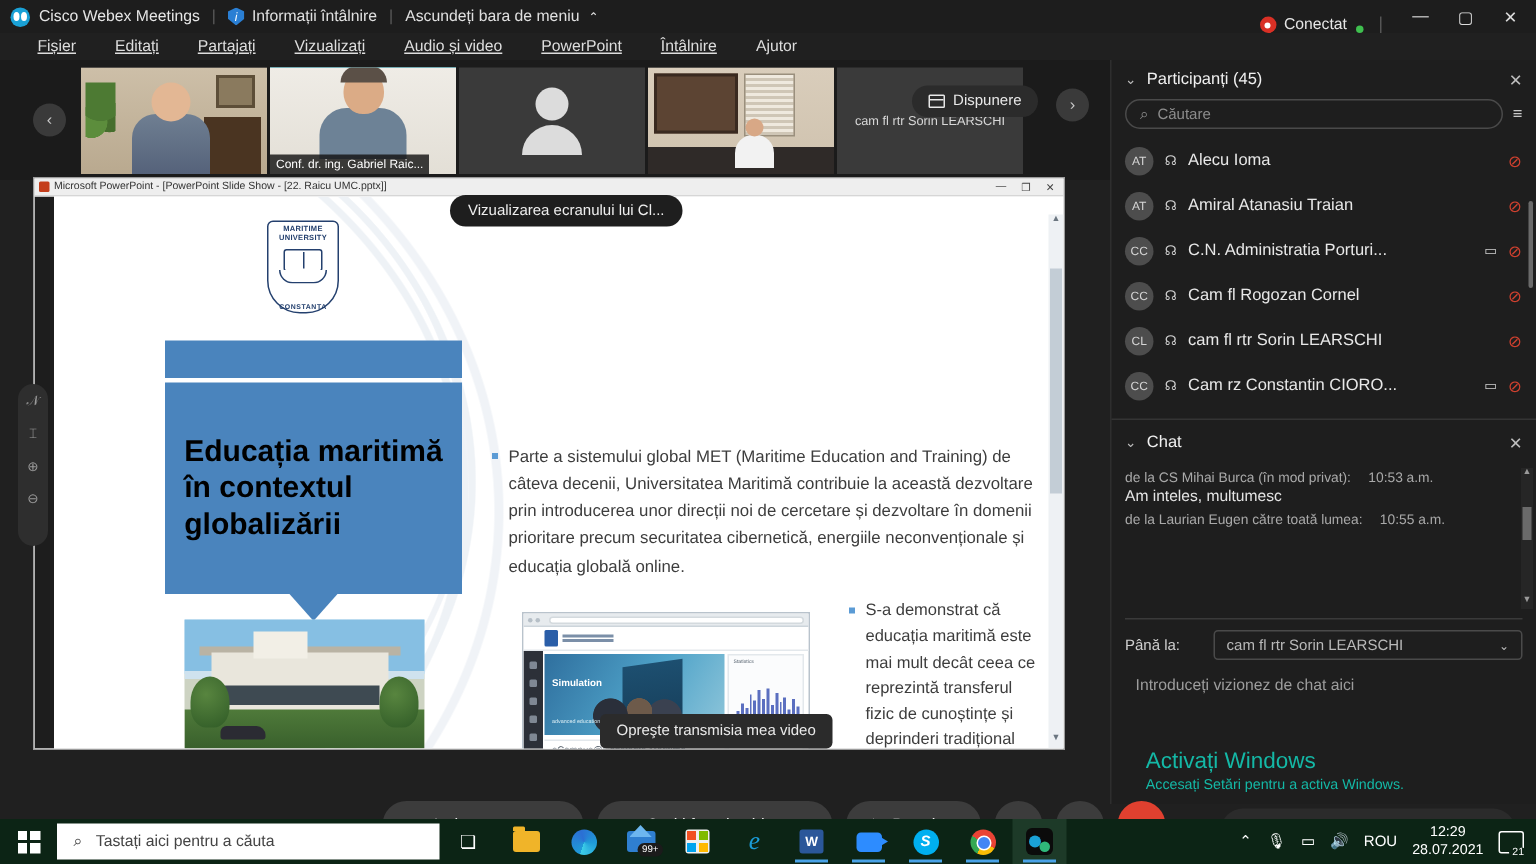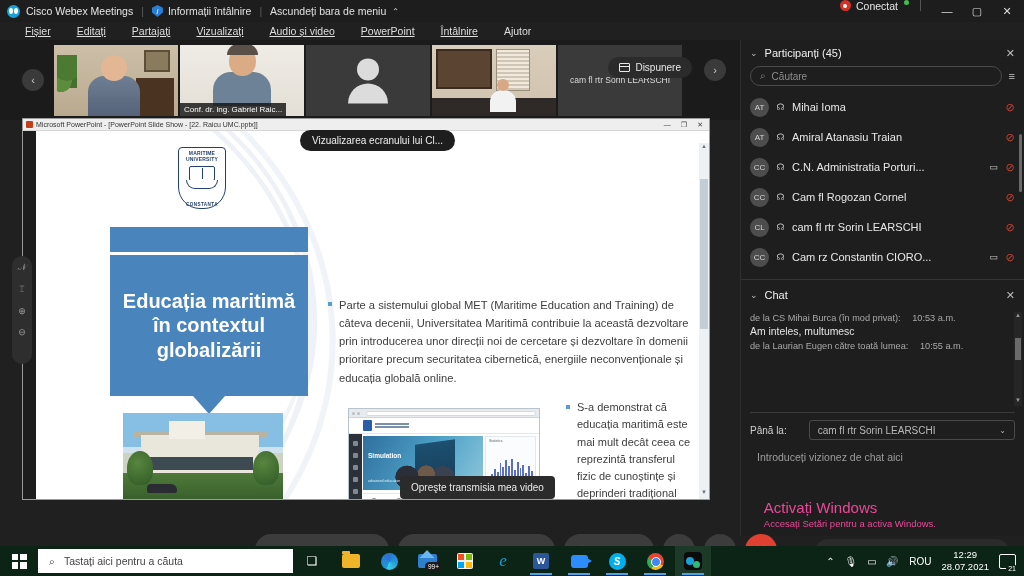--- a/index.html
+++ b/index.html
@@ -31,21 +31,21 @@
     width: 11px; height: 12px; margin-right: 5px; flex:none;
     background:#2a7fd4;
     clip-path: polygon(50% 0,100% 22%,100% 62%,50% 100%,0 62%,0 22%);
     position: relative;
   }
   .info-shield::after{
     content:"i"; position:absolute; inset:0; color:#fff; font-size:8px;
     font-style:italic; display:flex; align-items:center; justify-content:center;
   }
   .tb-item { display:flex; align-items:center; color:#e0e0e0; }
-  .tb-right { margin-left:auto; display:flex; align-items:flex-start; height:22px; }
+  .tb-right { margin-left:auto; display:flex; align-items:flex-end; height:22px; }
   .conn-dot-outer {
     width:11px;height:11px;border-radius:50%;background:#d93025;
     display:flex;align-items:center;justify-content:center;margin-right:5px;
   }
   .conn-dot-outer::after{content:"";width:4px;height:4px;border-radius:50%;background:#fff;}
   .green-dot{width:5px;height:5px;border-radius:50%;background:#3fbf4f;margin-left:6px;}
   .tb-div { width:1px;height:11px;background:#555; margin:0 11px; }
   .wbtn { width:30px;height:22px;display:flex;align-items:center;justify-content:center;
           color:#dcdcdc;font-size:11px; }
   .wbtn:last-child{ margin-right:2px; }
@@ -166,21 +166,21 @@
   .uni-boat{ position:absolute; left:1px; bottom:1px; width:32px; height:9px;
              border:1.4px solid #24406e; border-top:0; border-radius:0 0 16px 16px; background:#fff; }
   .uni-bot{
     position:absolute; left:4px; right:4px; bottom:2.5px; text-align:center;
     color:#24406e; font-size:4.6px; font-weight:bold; letter-spacing:.4px;
   }
   
   .callout-top{ position:absolute; left:87px; top:96px; width:198px; height:25px; background:#4a84bd; }
   .callout-box{ position:absolute; left:87px; top:124px; width:198px; height:141px; background:#4a84bd;
                 display:flex; align-items:center; justify-content:center; }
-  .callout-title{ color:#ffffff; font-size:20px; font-weight:bold; text-align:center; line-height:1.22; }
+  .callout-title{ color:#000000; font-size:20px; font-weight:bold; text-align:left; line-height:1.22; }
   .callout-tail{
     position:absolute; left:170px; top:265px; width:0;height:0;
     border-left:16px solid transparent; border-right:16px solid transparent; border-top:18px solid #4a84bd;
   }
   
   .building{ position:absolute; left:100px; top:282px; width:160px; height:86px; overflow:hidden;
              background:linear-gradient(#9ccbe8 0 42%, #cdd3c2 42% 100%); }
   .b-sky{ position:absolute; inset:0; background:linear-gradient(#86bfe3 0 40%,#cfe2ee 40% 46%,transparent 46%); }
   .b-block{ position:absolute; left:18px; top:22px; width:118px; height:40px; background:#e9e6dc; }
   .b-block::after{ content:""; position:absolute; left:6px; top:22px; right:6px; height:13px; background:#3e4a52; }
@@ -292,21 +292,21 @@
   .torow{ display:flex; align-items:center; padding:7px 9px; gap:22px; }
   .tolab{ color:#d0d0d0; font-size:10px; }
   .tosel{
     flex:1; height:20px; border:1px solid #4a4a4a; border-radius:3px; display:flex;
     align-items:center; padding:0 8px; color:#b9b9b9; font-size:10px;
   }
   .tosel .cv{ margin-left:auto; font-size:8px; }
   .cinput{ padding:4px 9px 0 16px; color:#9d9d9d; font-size:10.5px; }
 
   
-  .wmark{ position:absolute; right:88px; bottom:47px; text-align:left; color:#ec4899; }
+  .wmark{ position:absolute; right:88px; bottom:47px; text-align:left; color:#14b8a6; }
   .wmark .t{ font-size:15px; } .wmark .s{ font-size:9.5px; margin-top:2px; }
 
   
   .ptoggle{
     position:absolute; right:14px; bottom:8px; height:29px; background:#2b2b2b;
     border-radius:15px; display:flex; align-items:center; color:#3fb8e8; font-size:10.5px;
   }
   .ptoggle .b{ display:flex;align-items:center;gap:5px;padding:0 12px;height:29px; }
   .ptoggle .vsep{ width:1px;height:16px;background:#454545; }
   .ptoggle .dots{ padding:0 12px; color:#b9b9b9; letter-spacing:1px; }
@@ -597,21 +597,21 @@
         <span>⌕</span>
         <span>Căutare</span>
       </div>
       <span class="sort-ico">≡</span>
     </div>
 
     <div class="plist">
       <div class="prow">
         <span class="pav">AT</span>
         <span class="hset">☊</span>
-        <span class="pname">Mihai  Ioma</span>
+        <span class="pname">Alecu  Ioma</span>
         <span class="micoff">⊘</span>
       </div>
       <div class="prow">
         <span class="pav">AT</span>
         <span class="hset">☊</span>
         <span class="pname">Amiral Atanasiu Traian</span>
         <span class="micoff">⊘</span>
       </div>
       <div class="prow">
         <span class="pav">CC</span>

